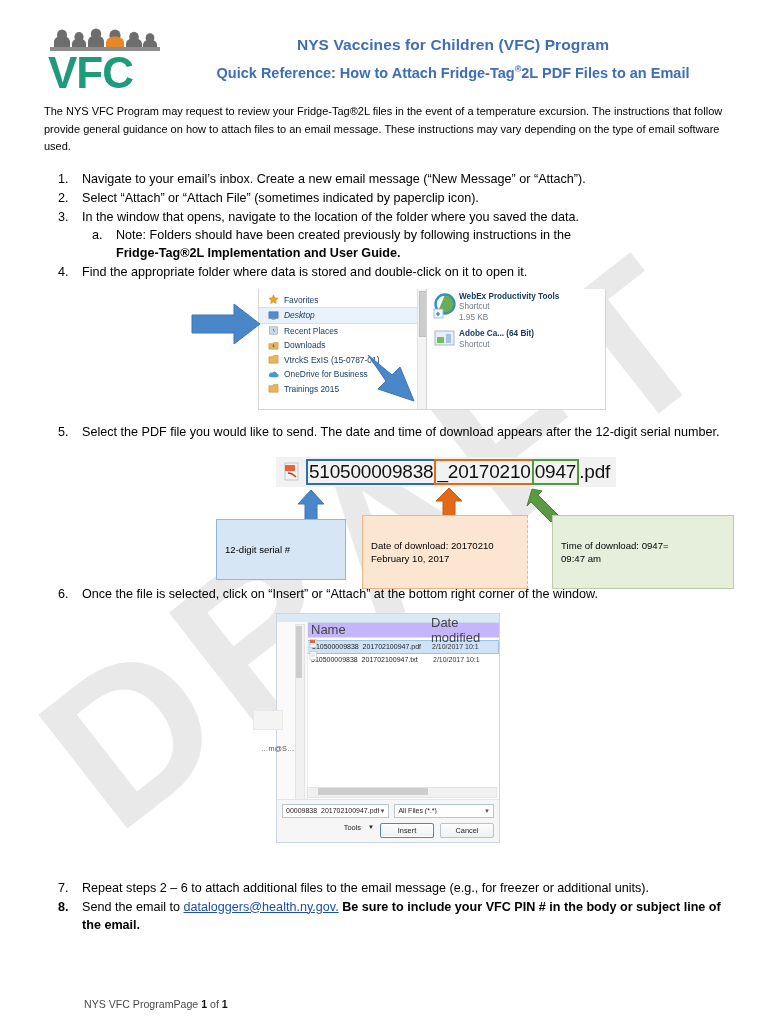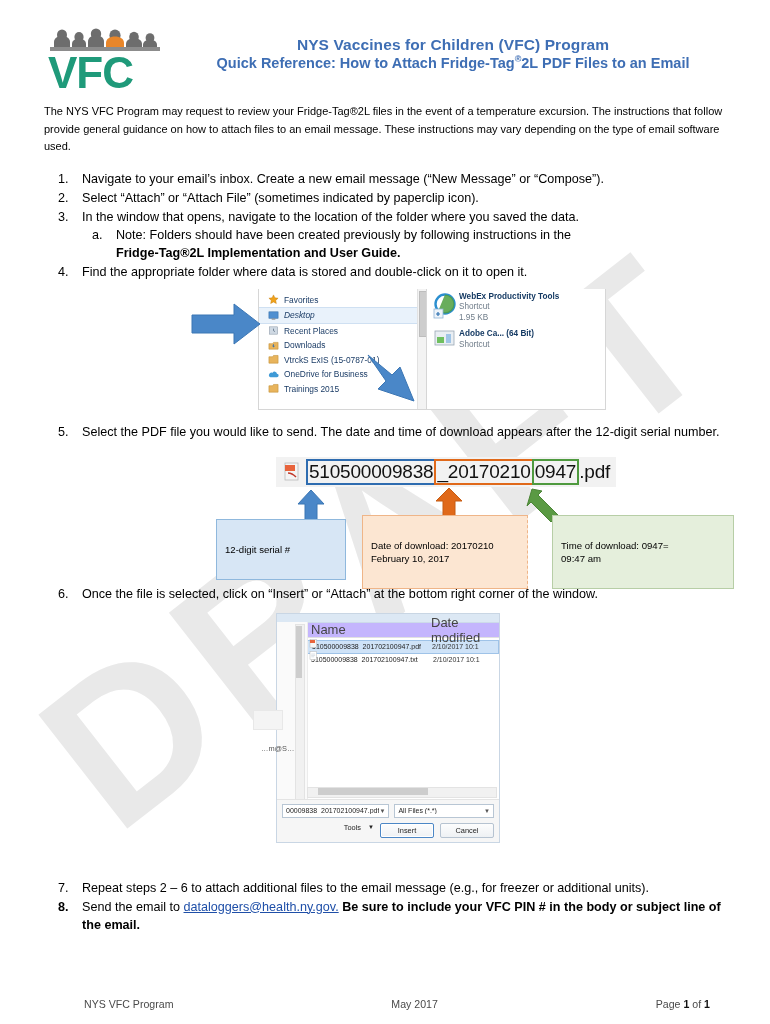--- a/index.html
+++ b/index.html
@@ -32,21 +32,21 @@
     white-space:nowrap;
     line-height:1;
   }
 
   
   .header{position:relative;z-index:2;display:flex;align-items:flex-start;padding:26px 28px 0 46px;}
   .logo{width:118px;height:66px;position:relative;flex:0 0 auto;}
   .logo svg{display:block;}
   .titles{flex:1;text-align:center;padding-top:10px;}
   .title1{color:#3e6eb4;font-size:15.5px;font-weight:bold;letter-spacing:.1px;}
-  .title2{color:#3e6eb4;font-size:14.5px;font-weight:bold;margin-top:0;}
+  .title2{color:#3e6eb4;font-size:14.5px;font-weight:bold;margin-top:10px;}
   .title2 sup{font-size:9px;vertical-align:super;}
 
   
   .content{position:relative;z-index:2;padding:0 36px 0 44px;}
   .intro{font-size:11px;line-height:17.5px;}
   ol.steps{list-style:none;margin:14px 0 0 0;padding:0;}
   ol.steps > li{
     font-size:12.6px;line-height:18px;
     position:relative;padding-left:38px;margin-bottom:1px;
   }
@@ -159,21 +159,21 @@
       <div class="title1">NYS Vaccines for Children (VFC) Program</div>
       <div class="title2"><span>Quick Reference: How to Attach Fridge-Tag</span><sup>®</sup><span>2L PDF Files to an Email</span></div>
     </div>
   </div>
 
   <div class="content">
 
     <p class="intro">The NYS VFC Program may request to review your Fridge-Tag®2L files in the event of a temperature excursion. The instructions that follow provide general guidance on how to attach files to an email message. These instructions may vary depending on the type of email software used.</p>
 
     <ol class="steps">
-      <li><span class="num">1.</span><span>Navigate to your email’s inbox. Create a new email message (“New Message” or “Compose”).</span></li>
+      <li><span class="num">1.</span><span>Navigate to your email’s inbox. Create a new email message (“New Message” or “Attach”).</span></li>
       <li><span class="num">2.</span><span>Select “Attach” or “Attach File” (sometimes indicated by paperclip icon).</span></li>
       <li><span class="num">3.</span><span>In the window that opens, navigate to the location of the folder where you saved the data.</span>
         <ol class="sub">
           <li><span class="num">a.</span><span>Note: Folders should have been created previously by following instructions in the </span><br><span class="b">Fridge-Tag®2L Implementation and User Guide.</span></li>
         </ol>
       </li>
       <li><span class="num">4.</span><span>Find the appropriate folder where data is stored and double-click on it to open it.</span></li>
     </ol>
 
     <div class="fig1">
@@ -378,17 +378,16 @@
 
     <ol class="steps" style="margin-top:34px">
       <li><span class="num">7.</span><span>Repeat steps 2 – 6 to attach additional files to the email message (e.g., for freezer or additional units).</span></li>
       <li><span class="num b">8.</span><span>Send the email to </span><a class="mlink" href="#">dataloggers@health.ny.gov.</a><span class="b"> Be sure to include your VFC PIN # in the body or subject line of the email.</span></li>
     </ol>
 
   </div>
 
   <div class="footer">
     <div class="f1">NYS VFC Program</div>
-    <div class="f2">May 2017</div>
     <div class="f3"><span>Page </span><b>1</b><span> of </span><b>1</b></div>
   </div>
 
 </div>
 
 </body></html>

